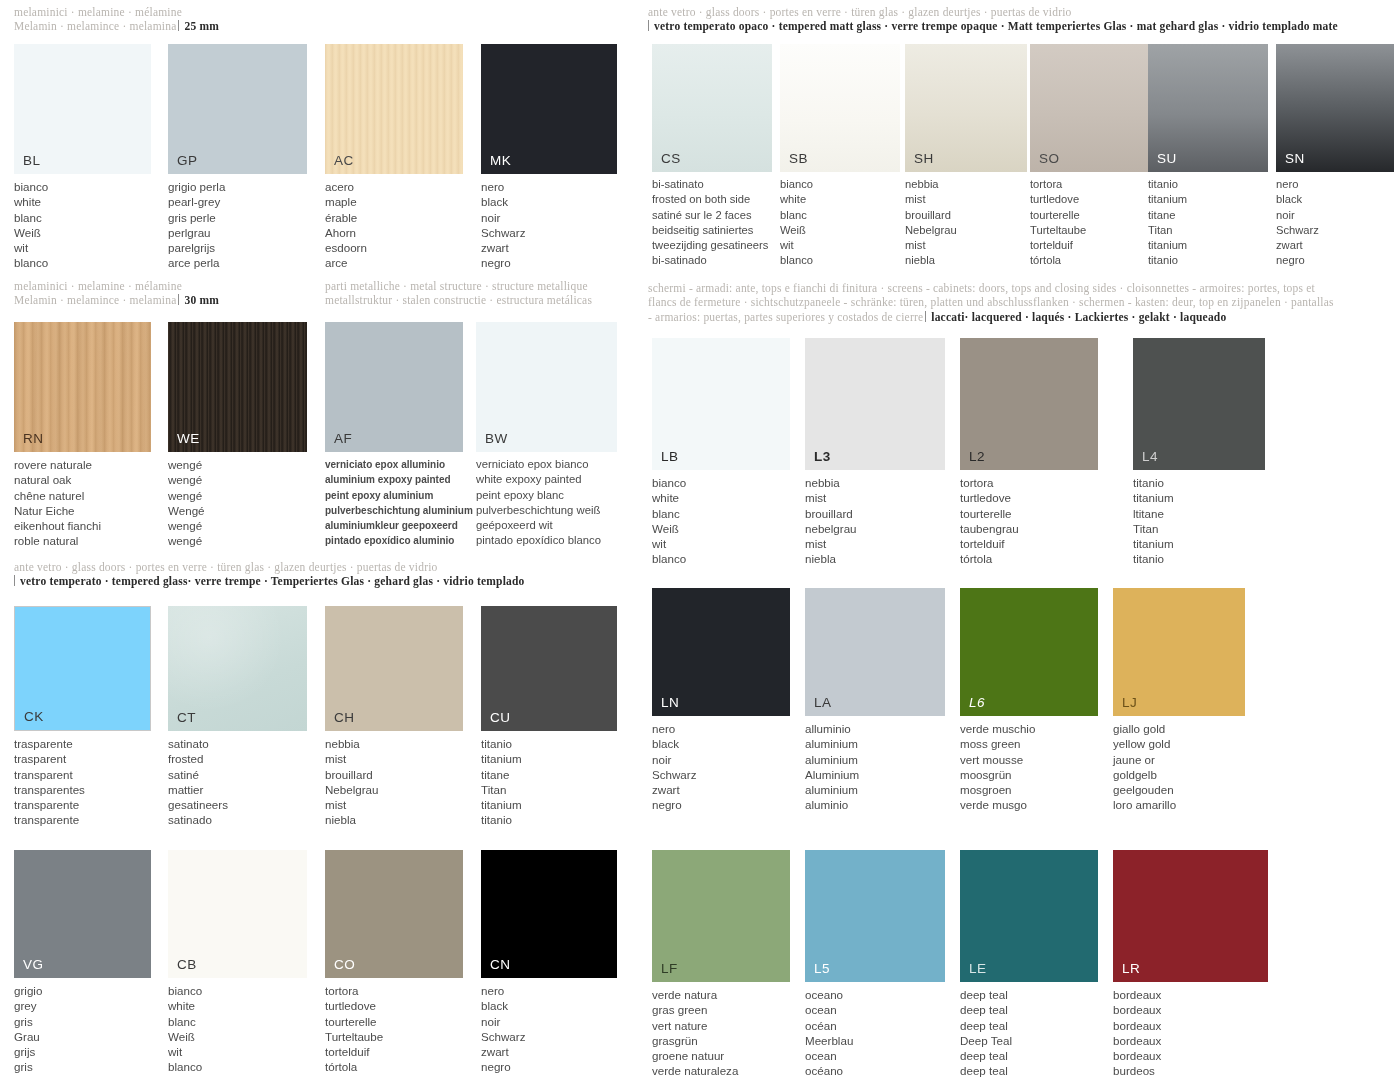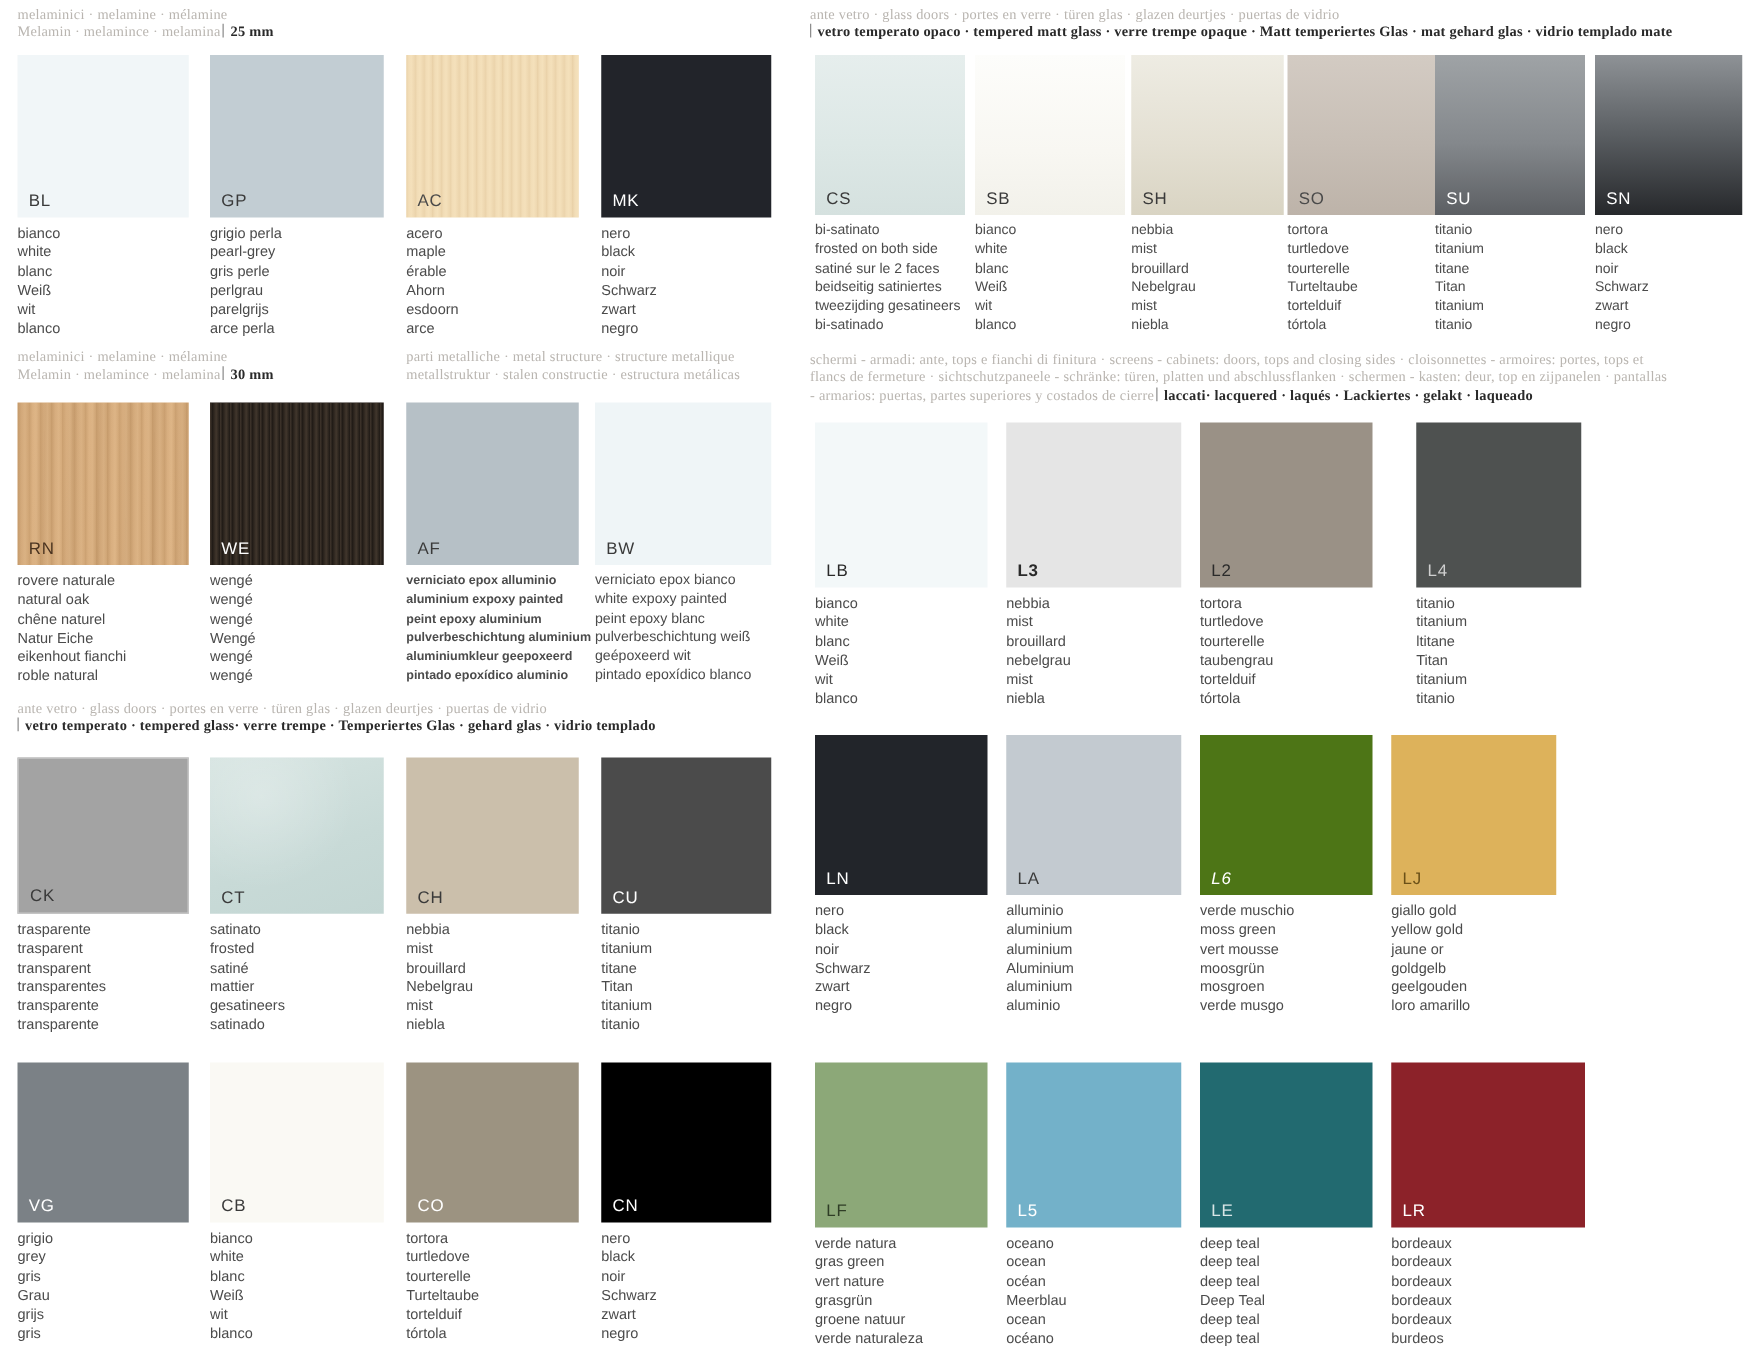--- a/index.html
+++ b/index.html
@@ -226,21 +226,21 @@
     <div class="sect-head" style="position:absolute;left:14px;top:560px;width:620px;">
       <div class="l1">ante vetro · glass doors · portes en verre · türen glas · glazen deurtjes · puertas de vidrio</div>
       <div class="l2">
         <span class="bar" style="margin-left:0;"></span><span class="bold">vetro temperato · tempered glass· verre trempe · Temperiertes Glas · gehard glas · vidrio templado</span>
       </div>
     </div>
 
     <div class="row" style="top:606px;height:230px;">
 
       <div class="cell" style="left:14px;width:137px;">
-        <div class="chip" style="height:125px;background:#a3a3a3;border:1px solid #c8c8c8;">
+        <div class="chip" style="height:125px;background:#7dd3fc;border:1px solid #c8c8c8;">
           <span class="code" style="color:#3a3a3a;">CK</span>
         </div>
         <div class="names">
           <div>trasparente</div>
           <div>trasparent</div>
           <div>transparent</div>
           <div>transparentes</div>
           <div>transparente</div>
           <div>transparente</div>
         </div>

